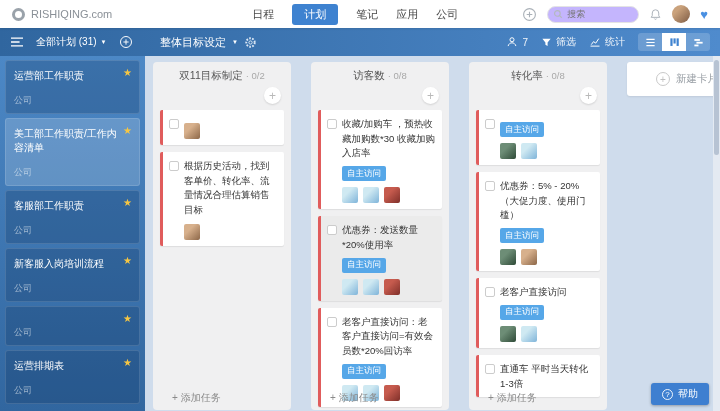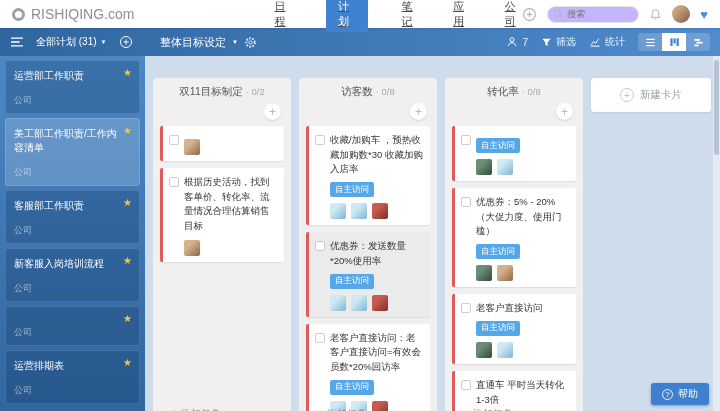--- a/index.html
+++ b/index.html
@@ -1,23 +1,23 @@
 <!DOCTYPE html>
 <html><head>
 <meta charset="utf-8">
 <style>
   * { margin:0; padding:0; box-sizing:border-box; }
   html,body { width:720px; height:411px; overflow:hidden; }
   body { font-family:"Liberation Sans", sans-serif; position:relative; background:#cfdcec; }
 
   
   .header { height:28px; background:#fff; display:flex; align-items:center; padding:0 12px; position:relative; z-index:5; box-shadow:0 1px 2px rgba(0,0,0,.10); }
-  .logo { display:flex; align-items:center; gap:6px; color:#8a9097; font-size:14px; }
+  .logo { display:flex; align-items:center; gap:6px; color:#8a9097; font-size:11px; }
   .logo-ring { width:13px; height:13px; border:3px solid #9aa2aa; border-radius:50%; }
-  .nav { display:flex; align-items:center; gap:34px; margin-left:140px; font-size:11px; color:#4a4a4a;text-decoration:underline; }
+  .nav { display:flex; align-items:center; gap:18px; margin-left:140px; font-size:11px; color:#4a4a4a; }
   .nav-item { cursor:pointer; }
   .nav-item.active { background:#3e82d0; color:#fff; padding:3px 12px; border-radius:3px; }
   .header-right { margin-left:auto; display:flex; align-items:center; gap:10px; color:#9aa0a6; }
   .search-wrap { position:relative; display:flex; align-items:center; }
   .search-wrap svg { position:absolute; left:6px; }
   .search { width:92px; height:17px; border:1px solid #e4e4e4; background:#c4b5fd; border-radius:9px; font-size:9px; padding:0 6px 0 19px; color:#666; outline:none; font-family:"Liberation Sans",sans-serif; }
   .avatar-sm { width:18px; height:18px; border-radius:50%; background:linear-gradient(135deg,#caa27c 30%,#7d5b44); }
   .heart { color:#4a90e2; font-size:13px; line-height:1; }
 
   
@@ -35,21 +35,21 @@
   
   .content { display:flex; height:355px; position:relative; }
 
   .sidebar { width:145px; background:linear-gradient(180deg,#4c88c6,#31669f); padding:4px 5px 0; overflow:hidden; flex-shrink:0; }
   .side-item { background:rgba(13,45,88,0.26); border:1px solid rgba(255,255,255,0.13); border-radius:3px; padding:8px 8px 6px; margin-bottom:4px; position:relative; }
   .side-item.selected { background:rgba(255,255,255,0.17); }
   .side-title { color:#fff; font-size:10px; line-height:1.4; padding-right:13px; }
   .side-star { position:absolute; top:7px; right:7px; color:#f6c643; font-size:10px; line-height:1; }
   .side-org { color:rgba(255,255,255,.52); font-size:9px; margin-top:11px; }
 
-  .main { flex:1; background:#cfdcec; padding:22px 10px 0 8px; display:flex; gap:8px; overflow:hidden; }
+  .main { flex:1; background:#cfdcec; padding:6px 10px 0 8px; display:flex; gap:20px; overflow:hidden; }
   .col { width:138px; background:#f0f0f1; border-radius:4px; position:relative; height:348px; overflow:hidden; flex-shrink:0; }
   .col-header { text-align:center; font-size:10.5px; color:#555; padding:7px 4px 1px; white-space:nowrap; }
   .col-count { color:#a8a8a8; font-size:9.5px; }
   .plus-row { display:flex; justify-content:flex-end; padding:3px 10px 6px; }
   .plus-circle { width:17px; height:17px; border-radius:50%; background:#fff; color:#b9b9b9; display:flex; align-items:center; justify-content:center; font-size:12px; box-shadow:0 1px 2px rgba(0,0,0,.13); cursor:pointer; }
   .cards { padding:0 7px; display:flex; flex-direction:column; gap:7px; }
   .card { background:#fff; border-left:3px solid #e05c5c; border-radius:2px; box-shadow:0 1px 1px rgba(0,0,0,.08); padding:7px 6px 6px; display:flex; gap:5px; }
   .card.hovered { background:#ebebeb; }
   .checkbox { width:10px; height:10px; border:1px solid #ccc; border-radius:2px; background:#fff; flex-shrink:0; margin-top:2px; cursor:pointer; }
   .card-body { min-width:0; }

